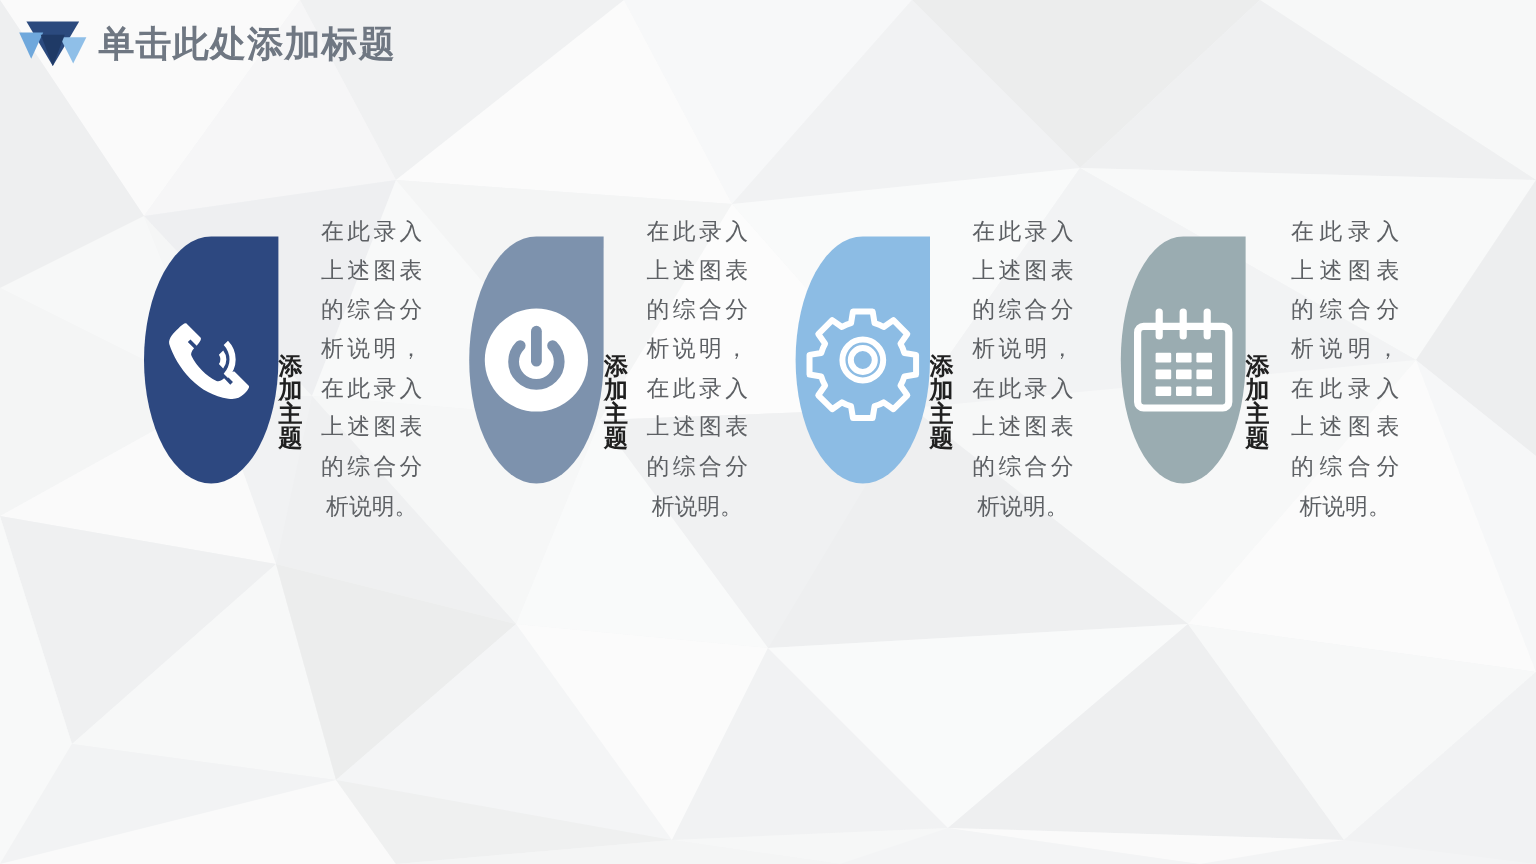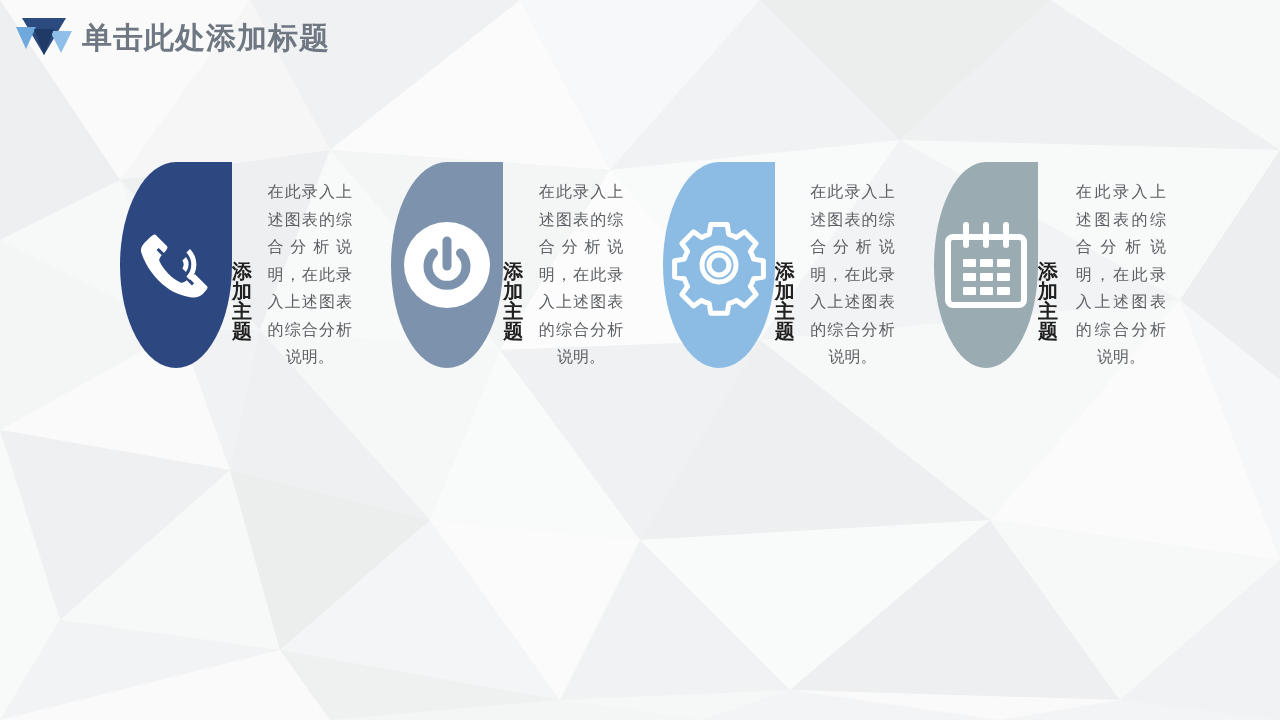--- a/index.html
+++ b/index.html
@@ -83,21 +83,21 @@
     margin-top: 72px;
     font-size: 20px;
     font-weight: bold;
     color: #202020;
     letter-spacing: 1px;
     line-height: 1;
   }
   .card-desc {
     margin-top: 18px;
     width: 200px;
-    font-size: 16px;
+    font-size: 19px;
     line-height: 1.72;
     color: #5d6064;
     text-align: justify;
     text-align-last: center;
     font-family: "Liberation Serif", "DejaVu Serif", serif;
   }
 </style>
 </head>
 <body>
 

